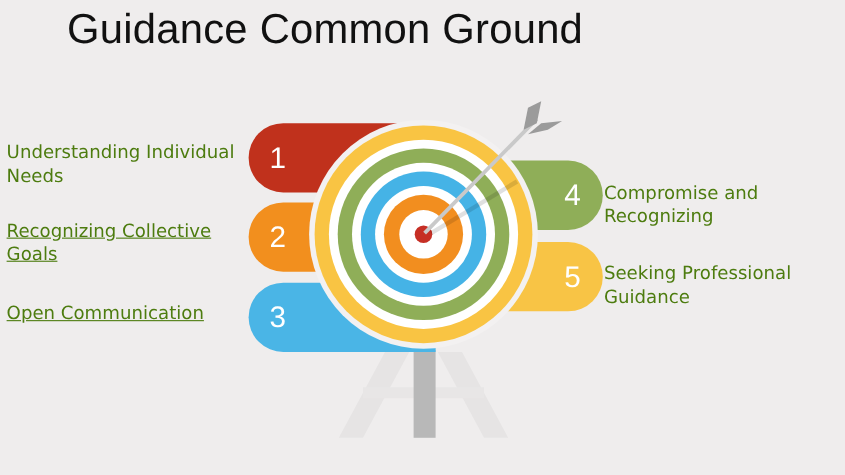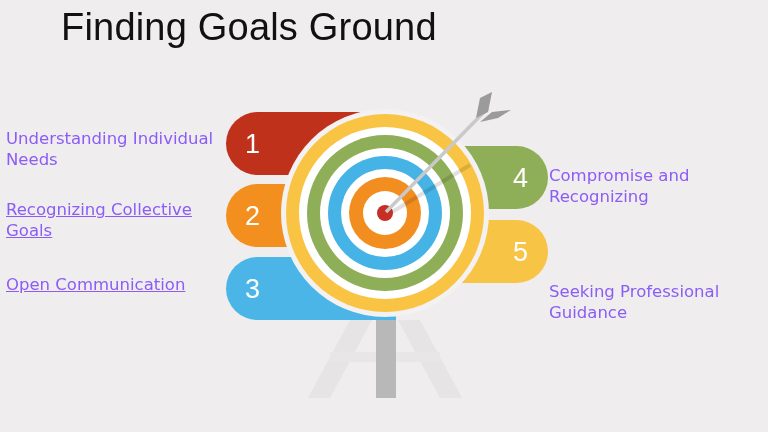--- a/index.html
+++ b/index.html
@@ -1,28 +1,28 @@
 <!DOCTYPE html>
 <html><head>
 <meta charset="utf-8">
 <style>
   html, body { margin:0; padding:0; }
   body { width:768px; height:432px; background:#efeded; position:relative; overflow:hidden; font-family:"DejaVu Sans", sans-serif; }
   .title { position:absolute; left:61px; top:6px; font-family:"Liberation Sans", sans-serif; font-size:38px; color:#111; letter-spacing:0.2px; white-space:nowrap; }
-  .label { position:absolute; font-size:16.5px; line-height:21px; color:#8b5cf6; font-family:"DejaVu Sans", sans-serif; }
+  .label { position:absolute; font-size:16.5px; line-height:21px; color:#4d7c0f; font-family:"DejaVu Sans", sans-serif; }
   .tab { position:absolute; height:63px; }
   .tab .num { position:absolute; top:50%; transform:translateY(-50%); font-size:27px; color:#fff; font-family:"Liberation Sans", sans-serif; }
   .left-tab { border-radius:32px 0 0 32px; }
   .right-tab { border-radius:0 32px 32px 0; }
   svg { position:absolute; left:0; top:0; }
 </style>
 </head>
 <body>
 
-<div class="title">Finding Goals Ground</div>
+<div class="title">Guidance Common Ground</div>
 
 <svg width="768" height="432">
   <polygon points="350,320 372,320 330,398 308,398" fill="#e6e4e4"></polygon>
   <polygon points="398,320 420,320 462,398 440,398" fill="#e6e4e4"></polygon>
   <rect x="330" y="352" width="110" height="10" fill="#e8e6e6"></rect>
   <rect x="376" y="318" width="20" height="80" fill="#b8b8b8"></rect>
 </svg>
 
 <div class="tab left-tab" style="left:226px; top:112px; width:170px; background:#c0311c;">
   <span class="num" style="left:19px;">1</span>
@@ -59,13 +59,13 @@
 <svg width="768" height="432">
   <line x1="386" y1="212" x2="488" y2="108" stroke="#c9c9c9" stroke-width="3.5"></line>
   <polygon points="476,118 480,98 492,92 488,112" fill="#9b9b9b"></polygon>
   <polygon points="480,122 498,118 511,110 492,112" fill="#9b9b9b"></polygon>
 </svg>
 
 <div class="label" style="left:6px; top:128px; width:220px;">Understanding Individual Needs</div>
 <div class="label" style="left:6px; top:199px; width:200px;text-decoration:underline;">Recognizing Collective Goals</div>
 <div class="label" style="left:6px; top:274px; width:210px;text-decoration:underline;">Open Communication</div>
 <div class="label" style="left:549px; top:165px; width:160px;">Compromise and Recognizing</div>
-<div class="label" style="left:549px; top:238px; width:190px;margin-top:43px;">Seeking Professional Guidance</div>
+<div class="label" style="left:549px; top:238px; width:190px;">Seeking Professional Guidance</div>
 
 </body></html>

